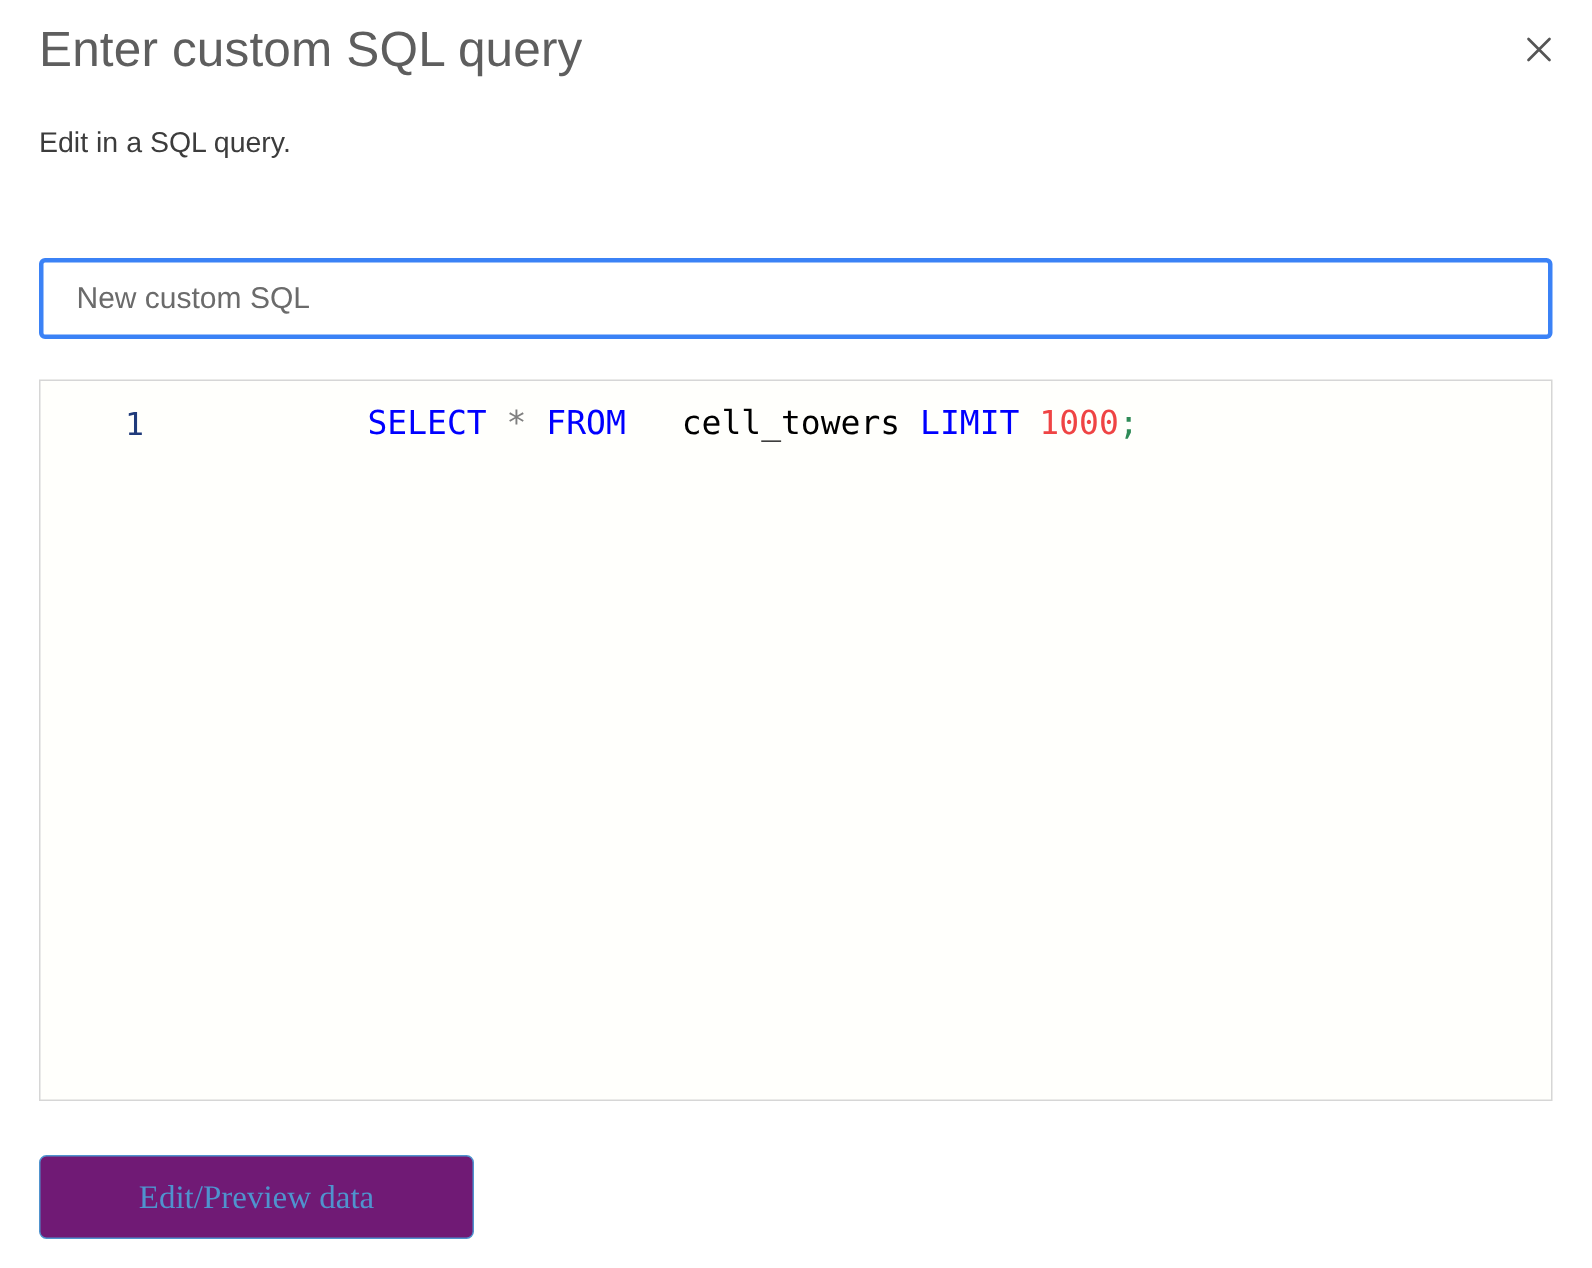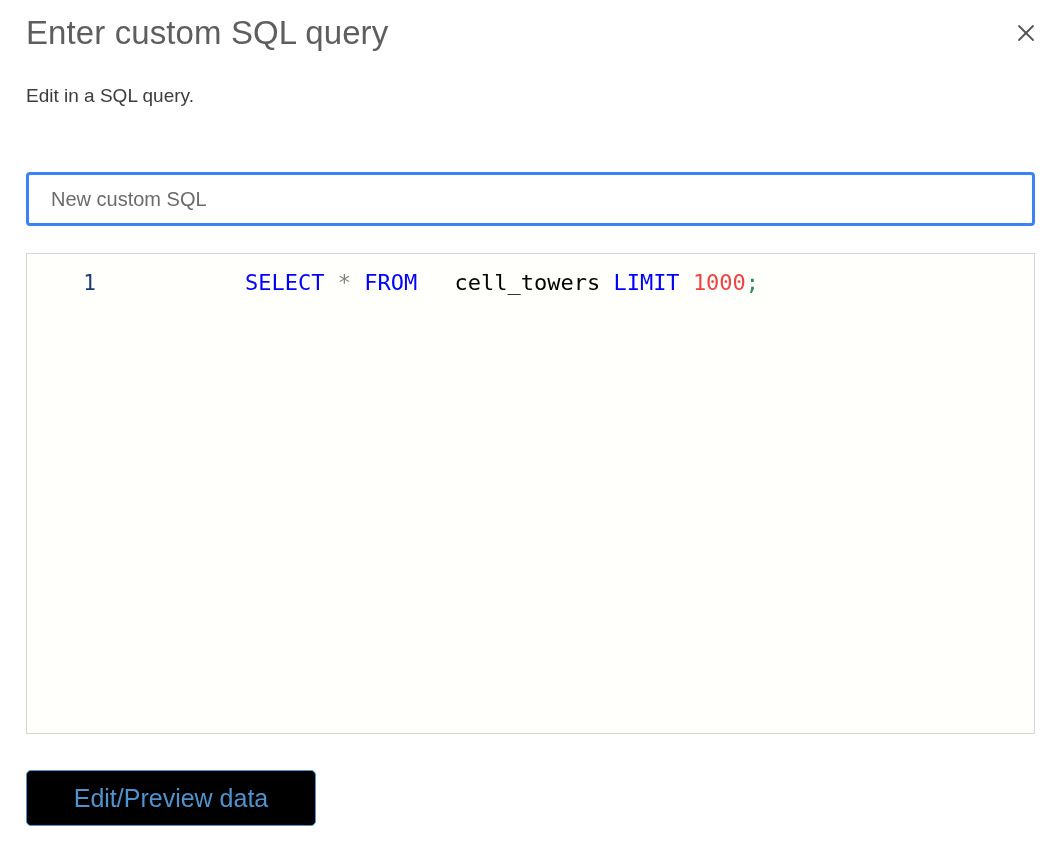--- a/index.html
+++ b/index.html
@@ -134,24 +134,24 @@
   
   .btn-secondary {
     position: absolute;
     left: 26px;
     top: 770px;
     width: 290px;
     height: 56px;
     box-sizing: border-box;
     border: 1px solid #4f93ce;
     border-radius: 5px;
-    background: #000000;
+    background: #701a75;
     color: #4f93ce;
-    font-family: Liberation Sans, sans-serif;
-    font-size: 25px;
+    font-family: Liberation Serif, serif;
+    font-size: 22px;
     font-weight: 400;
     cursor: pointer;
     display: flex;
     align-items: center;
     justify-content: center;
     padding: 0;
   }
 
   .btn-primary {
     position: absolute;

